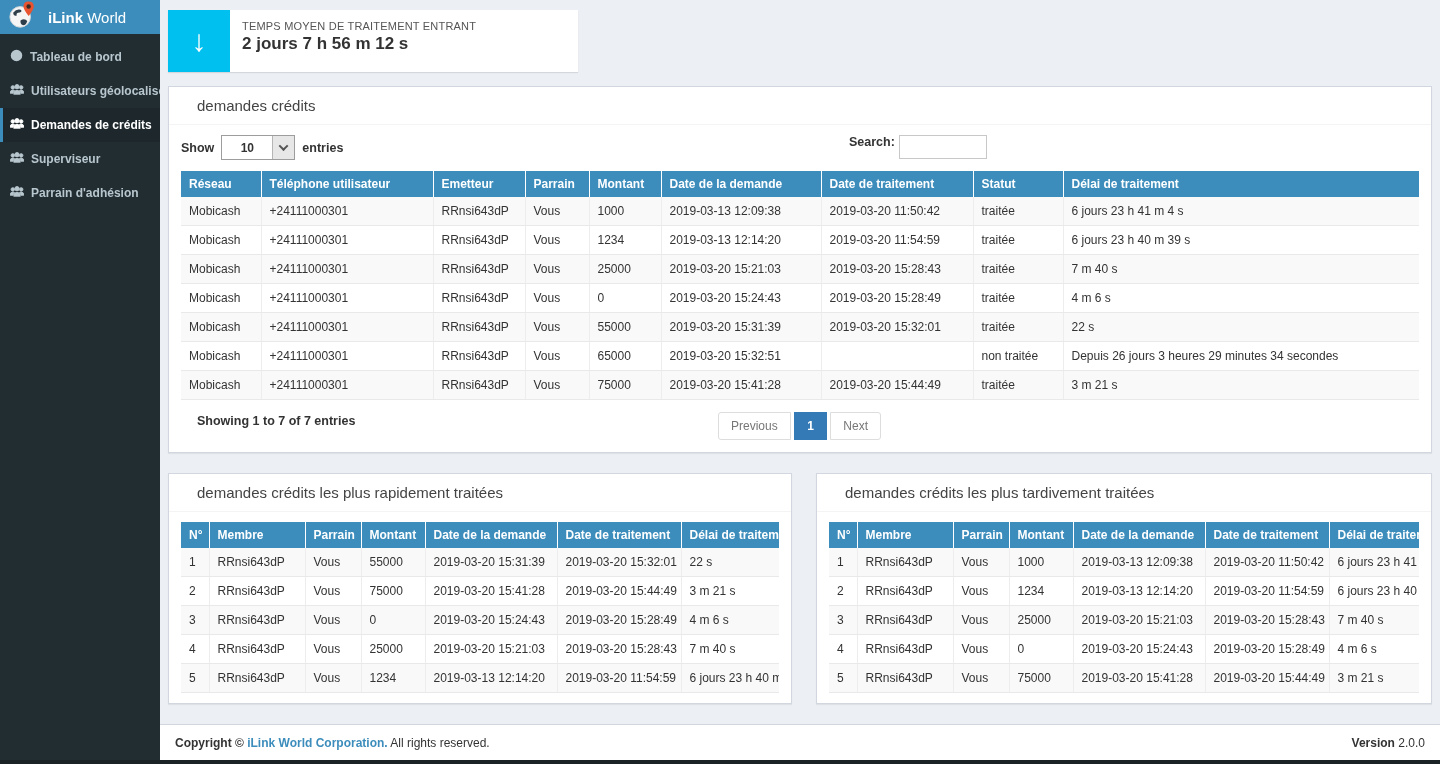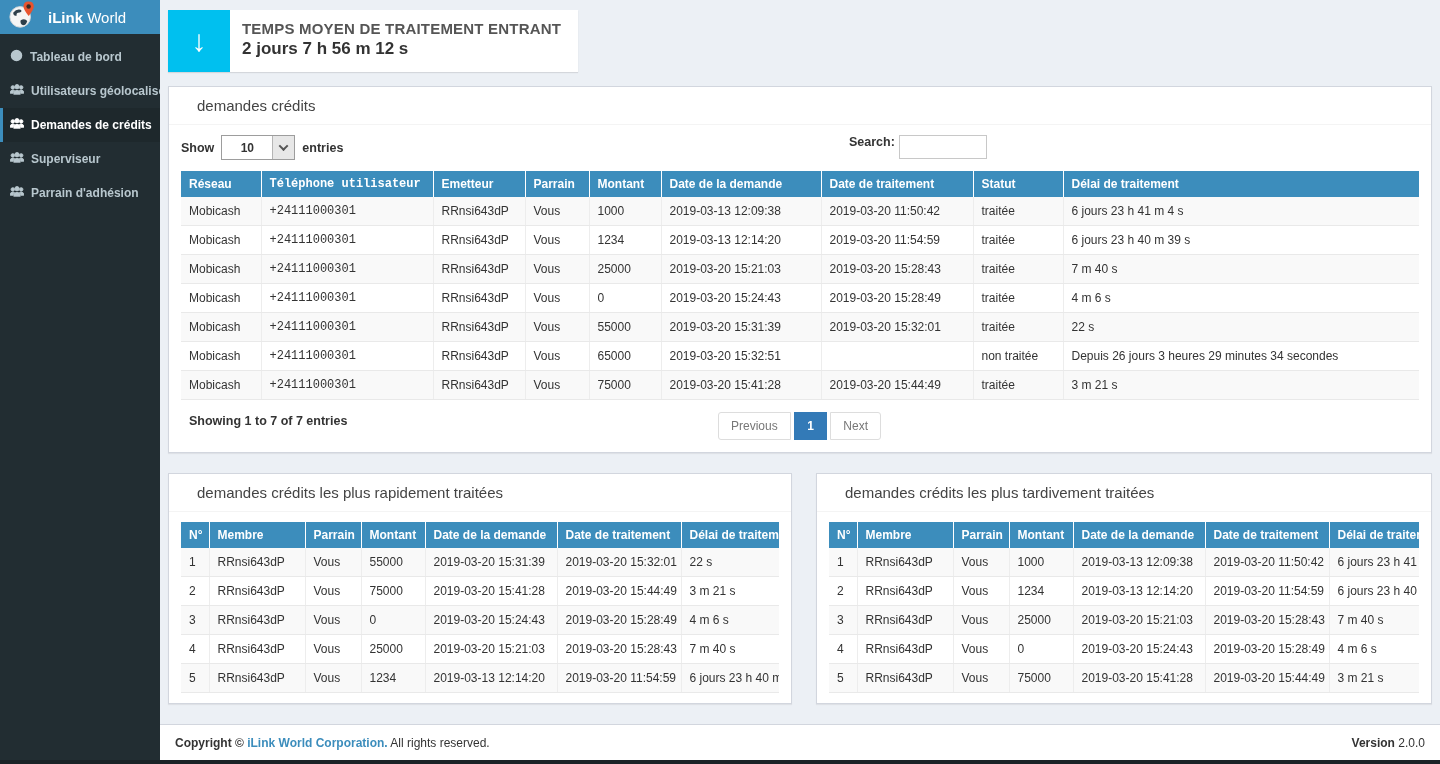--- a/index.html
+++ b/index.html
@@ -46,21 +46,21 @@
   .info-card {
     width: 410px; height: 62px; background: #fff; display: flex;
     box-shadow: 0 1px 1px rgba(0,0,0,0.1); margin-bottom: 14px;
   }
   .info-icon {
     width: 62px; height: 62px; background: #00c0ef; color: #fff;
     display: flex; align-items: center; justify-content: center;
     font-size: 30px; font-weight: bold; flex-shrink: 0;
   }
   .info-text { padding: 10px 12px; overflow: hidden; }
-  .info-title { font-size: 15px; font-weight: bold; color: #555; letter-spacing: .2px; white-space: nowrap; }
+  .info-title { font-size: 11px; font-weight: normal; color: #555; letter-spacing: .2px; white-space: nowrap; }
   .info-value { font-size: 17px; font-weight: bold; color: #333; margin-top: 2px; }
 
   
   .panel { background: #fff; border: 1px solid #d2d6de; box-shadow: 0 1px 1px rgba(0,0,0,0.06); }
   .panel-heading {
     padding: 10px 28px; font-size: 15px; color: #444; border-bottom: 1px solid #f4f4f4;
   }
   .panel-body { padding: 10px 12px; }
   .panels-row { display: flex; gap: 24px; margin-top: 20px; }
   .panel.half-left  { width: 624px; }
@@ -99,38 +99,38 @@
   tbody td {
     font-size: 12px; color: #333; padding: 7px 8px;
     border-right: 1px solid #ededed; border-bottom: 1px solid #e9e9e9;
     white-space: nowrap; overflow: hidden;
   }
   tbody td:last-child { border-right: none; }
   tbody tr:nth-child(odd) { background: #f9f9f9; }
   tbody tr:nth-child(even) { background: #fff; }
 
   .main-table th:nth-child(1), .main-table td:nth-child(1) { width: 80px; }
-  .main-table th:nth-child(2), .main-table td:nth-child(2) { width: 172px; font-family: Liberation Mono, monospace; }
+  .main-table th:nth-child(2), .main-table td:nth-child(2) { width: 172px; }
   .main-table th:nth-child(3), .main-table td:nth-child(3) { width: 92px; }
   .main-table th:nth-child(4), .main-table td:nth-child(4) { width: 64px; }
   .main-table th:nth-child(5), .main-table td:nth-child(5) { width: 72px; }
   .main-table th:nth-child(6), .main-table td:nth-child(6) { width: 160px; }
   .main-table th:nth-child(7), .main-table td:nth-child(7) { width: 152px; }
   .main-table th:nth-child(8), .main-table td:nth-child(8) { width: 90px; }
 
   .mini-table th:nth-child(1), .mini-table td:nth-child(1) { width: 28px; }
   .mini-table th:nth-child(2), .mini-table td:nth-child(2) { width: 96px; }
   .mini-table th:nth-child(3), .mini-table td:nth-child(3) { width: 56px; }
   .mini-table th:nth-child(4), .mini-table td:nth-child(4) { width: 64px; }
   .mini-table th:nth-child(5), .mini-table td:nth-child(5) { width: 132px; }
   .mini-table th:nth-child(6), .mini-table td:nth-child(6) { width: 124px; }
 
   
   .dt-footer { position: relative; margin-top: 12px; height: 30px; }
-  .dt-info { position: absolute; left: 8px; top: 2px; font-size: 12.5px; font-weight: bold; color: #333; }
+  .dt-info { position: absolute; left: 16px; top: 2px; font-size: 12.5px; font-weight: bold; color: #333; }
   .paginate { text-align: center; }
   .page {
     display: inline-block; padding: 6px 12px; font-size: 12px; color: #777;
     border: 1px solid #ddd; background: #fff; margin-left: -1px; cursor: pointer;
     text-decoration: none; vertical-align: middle;
   }
   .page.prev { border-radius: 3px 0 0 3px; }
   .page.next { border-radius: 0 3px 3px 0; }
   .page.active { background: #337ab7; border-color: #337ab7; color: #fff; font-weight: bold; }
 

